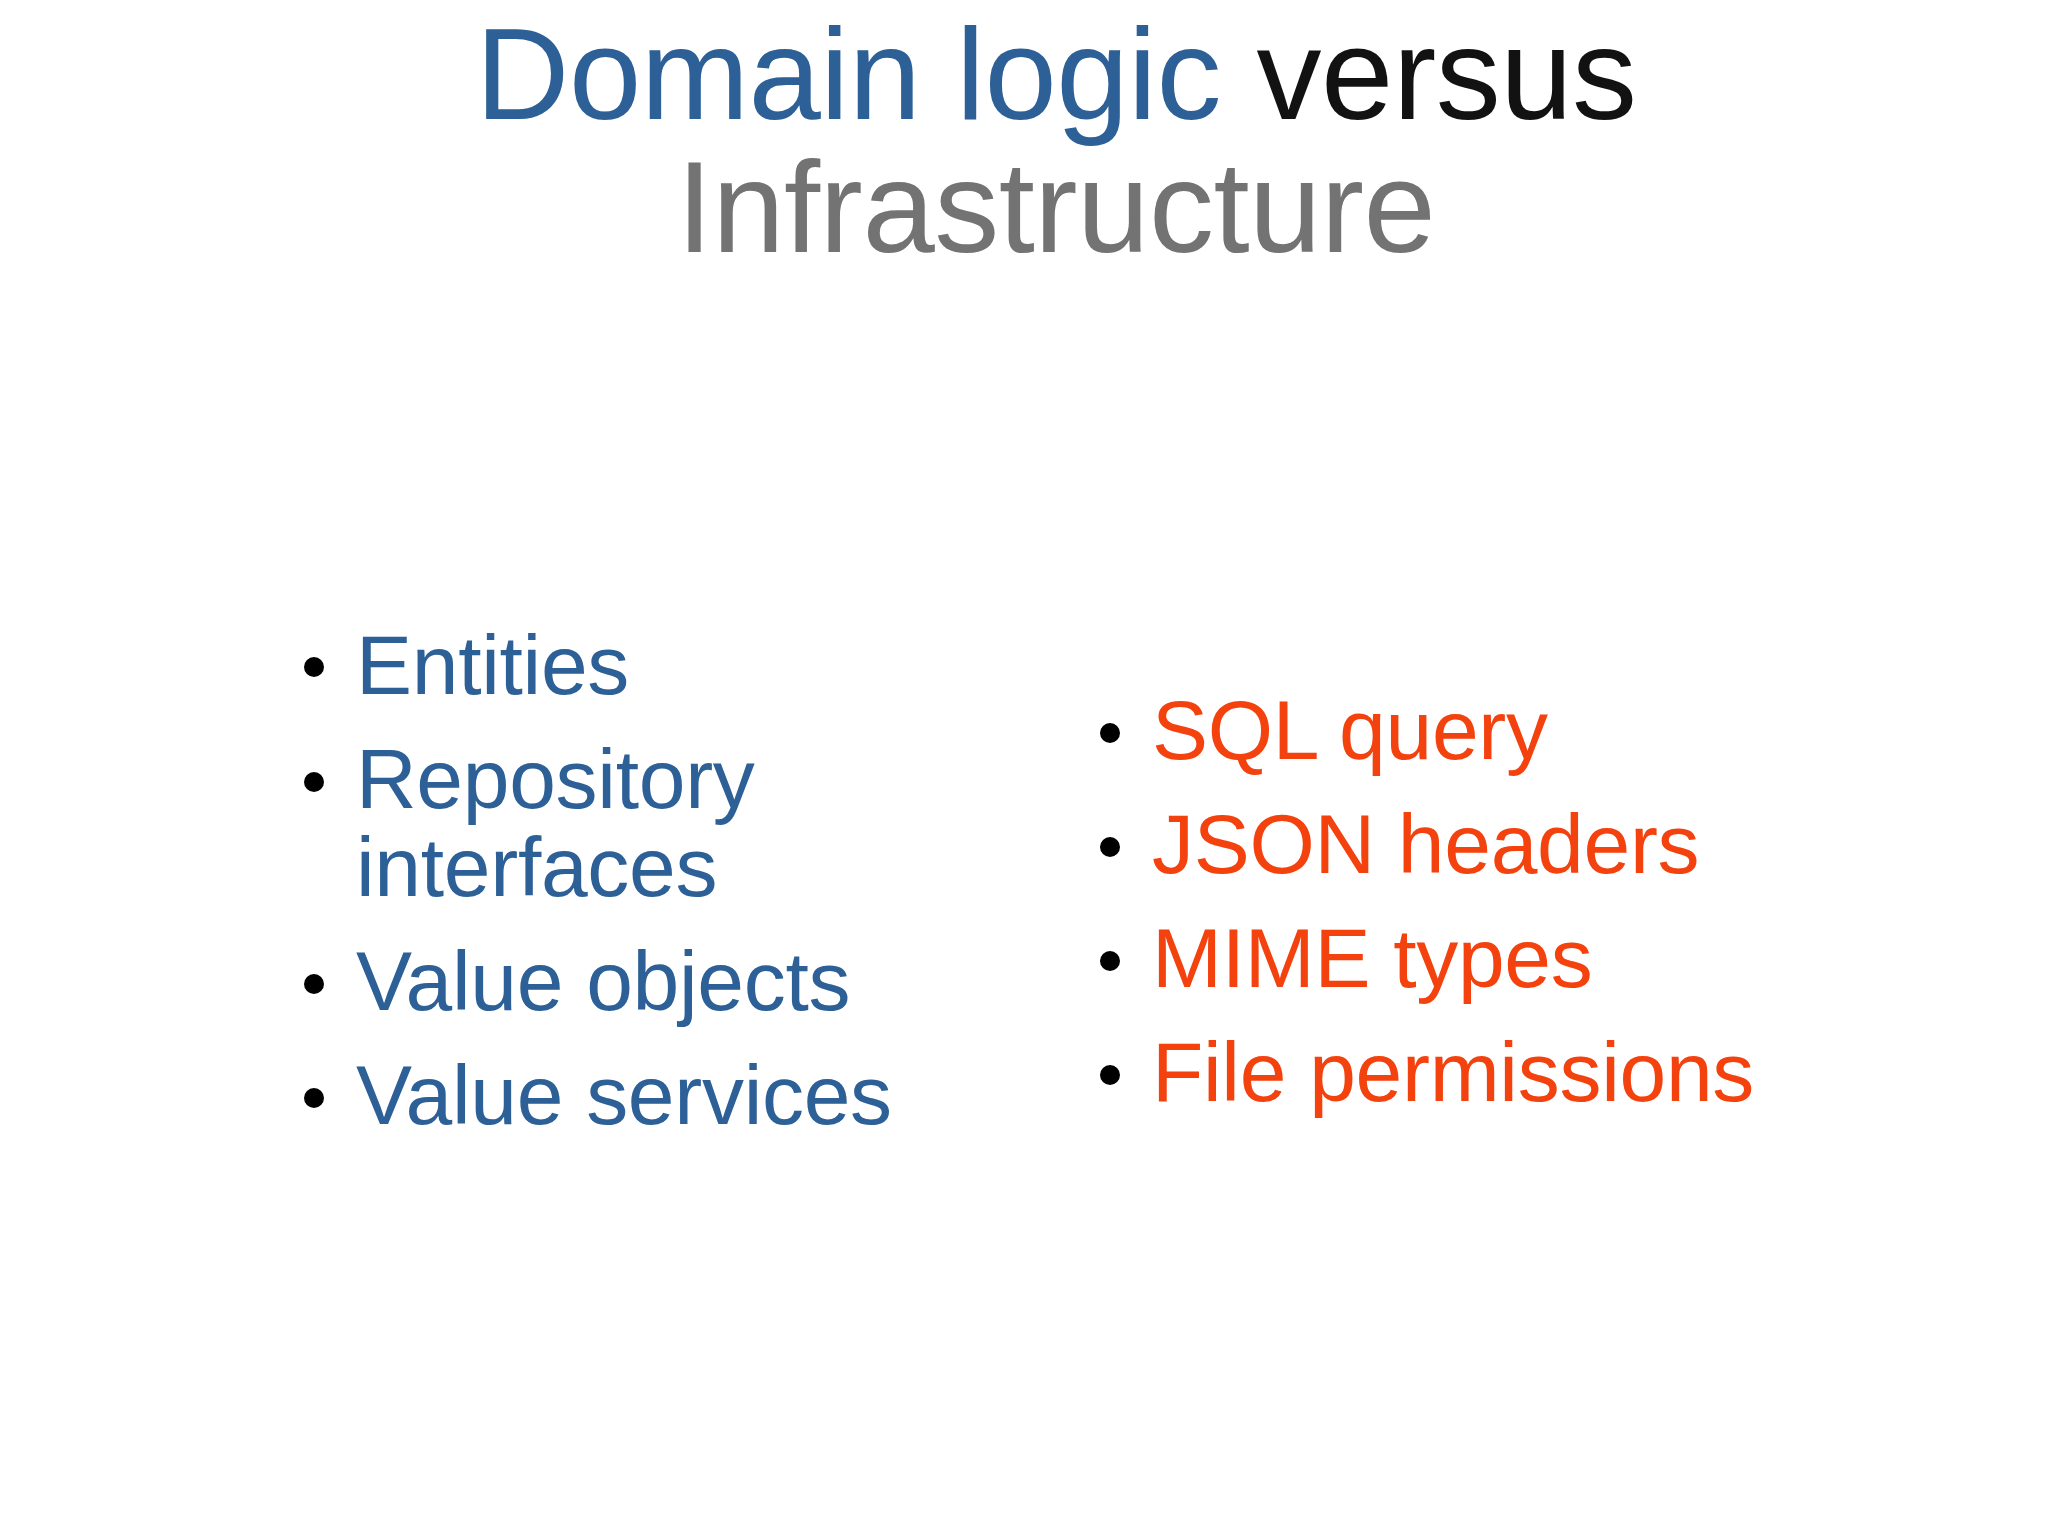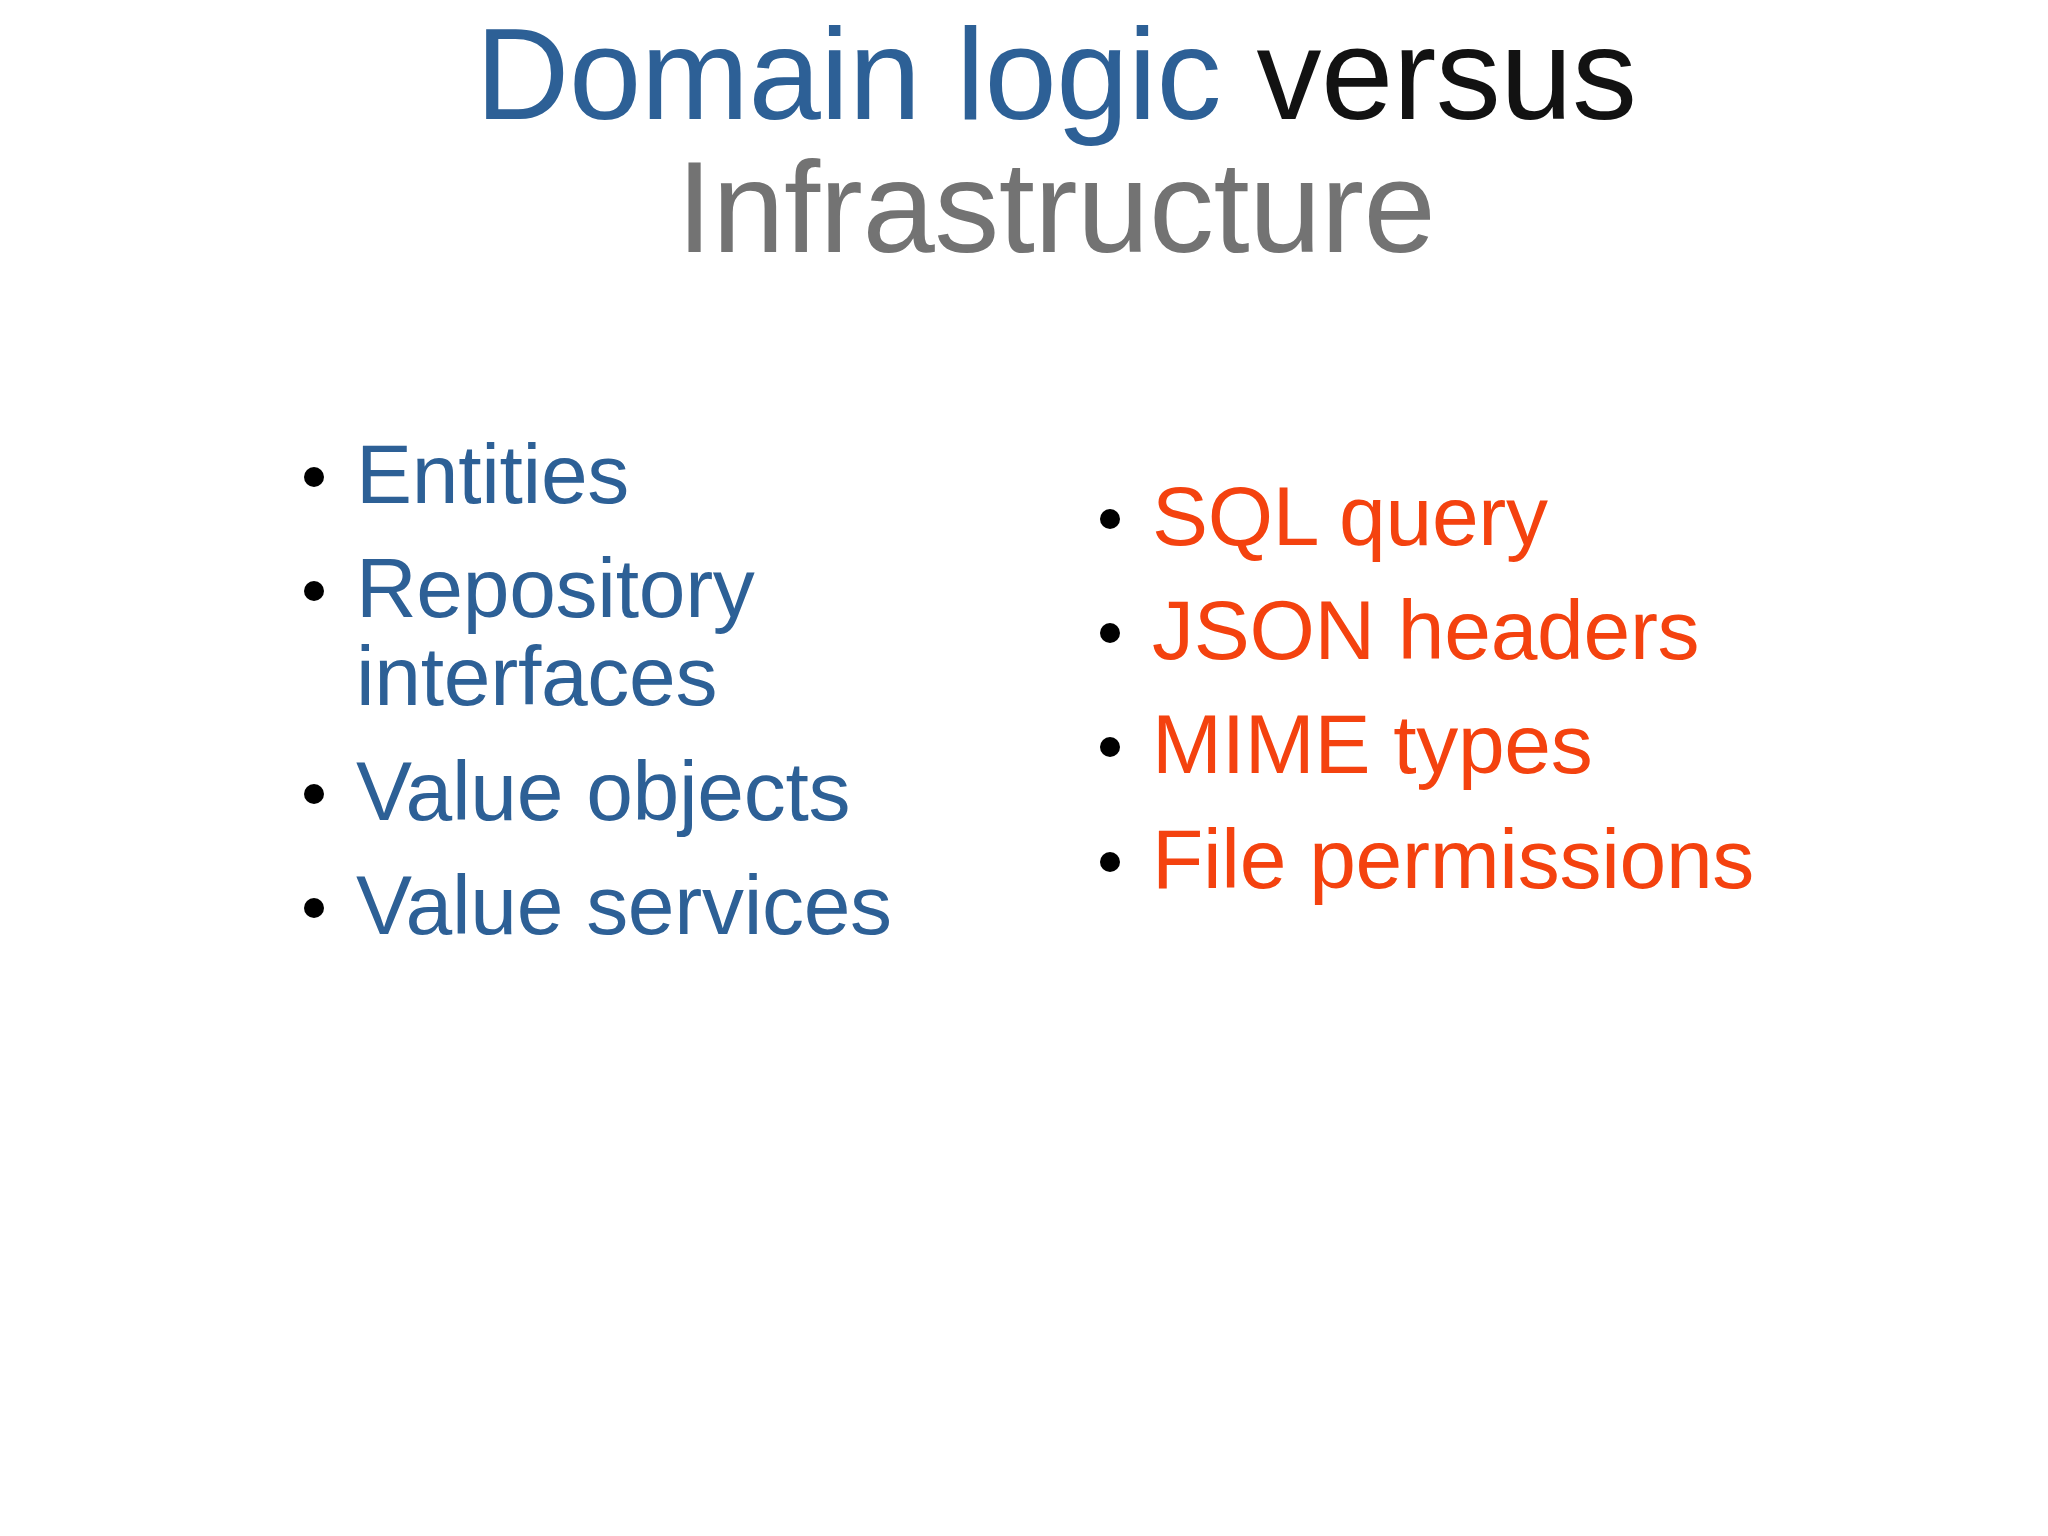--- a/index.html
+++ b/index.html
@@ -47,21 +47,21 @@
 
   
   .columns {
     position: absolute;
     left: 0;
     top: 430px;
     width: 2048px;
     height: 900px;
     display: flex;
     flex-direction: row;
-    align-items: flex-start;
+    align-items: center;
     justify-content: flex-start;
   }
   .col {
     box-sizing: border-box;
     position: relative;
   }
   .col-left {
     width: 1024px;
     padding-left: 288px;
     padding-right: 40px;

